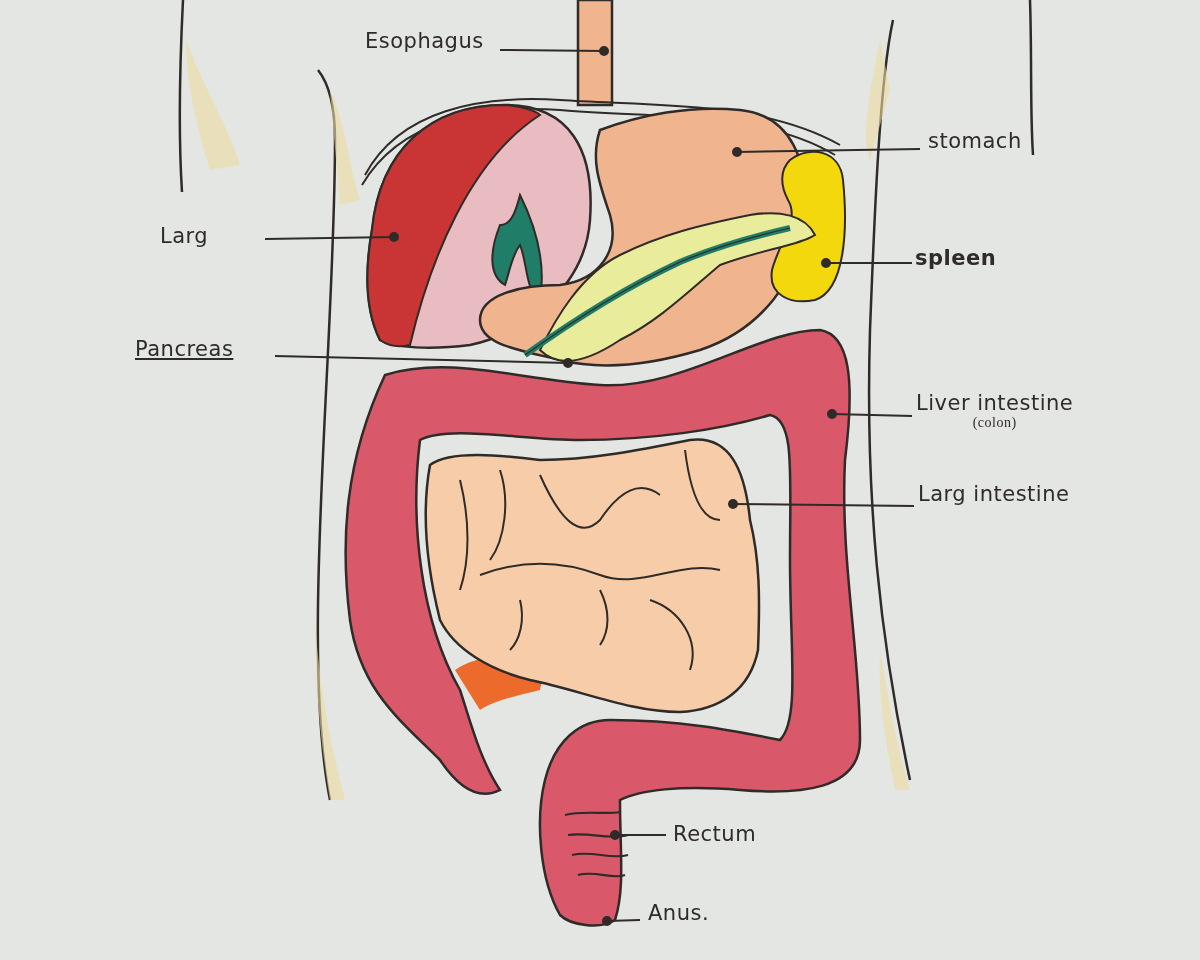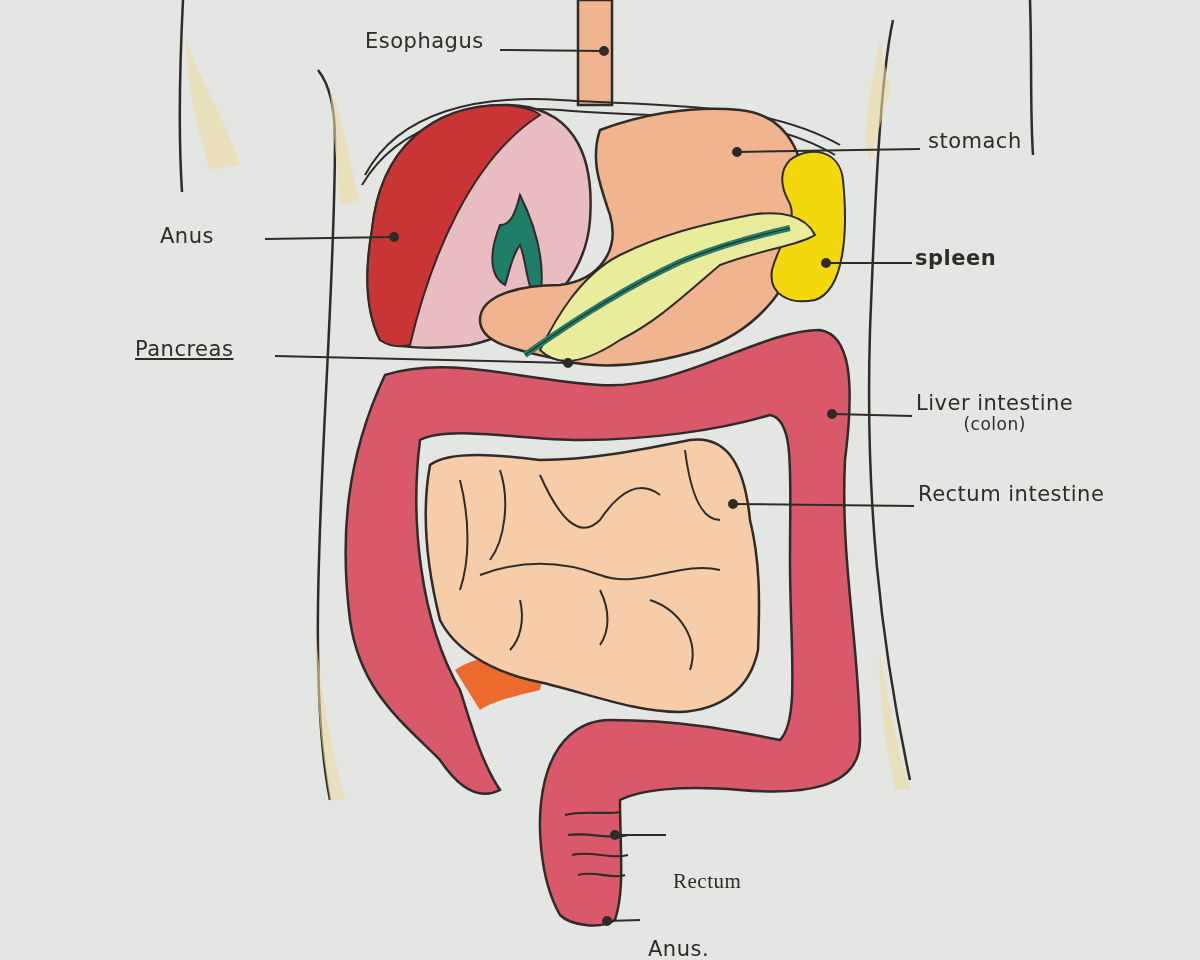--- a/index.html
+++ b/index.html
@@ -12,21 +12,21 @@
     #stage svg { position: absolute; left: 0; top: 0; }
     .label {
       position: absolute;
       font-family: "DejaVu Sans", sans-serif;
       font-size: 21px;
       color: #2f2b28;
       white-space: nowrap;
       letter-spacing: 0.5px;
       line-height: 1.1;
     }
-    .sub { display: block; font-size: 17px; text-align: center; }
+    .sub { display: block; font-size: 14px; text-align: center; font-family: Liberation Serif, serif; }
   </style>
 </head>
 <body>
 
 <div id="stage">
   <svg width="1200" height="960" viewBox="0 0 1200 960">
 
     <g fill="none" stroke="#2f2b28" stroke-width="2.5">
       <path d="M183,0 C180,60 178,130 182,192"></path>
       <path d="M318,70 C330,85 335,110 335,140 C335,350 300,650 330,800"></path>
@@ -117,23 +117,23 @@
         <circle cx="733" cy="504" r="4"></circle>
       <line x1="615" y1="835" x2="666" y2="835"></line>
         <circle cx="615" cy="835" r="4"></circle>
       <line x1="607" y1="921" x2="640" y2="920"></line>
         <circle cx="607" cy="921" r="4"></circle>
     </g>
   </svg>
 
   <div class="label" style="left:365px; top:30px;">Esophagus</div>
   <div class="label" style="left:928px; top:130px;">stomach</div>
-  <div class="label" style="left:160px; top:225px;">Anus</div>
+  <div class="label" style="left:160px; top:225px;">Larg</div>
   <div class="label" style="left:915px; top:247px;font-weight:bold;">spleen</div>
   <div class="label" style="left:135px; top:338px;text-decoration:underline;">Pancreas</div>
   <div class="label" style="left:916px; top:392px;">
     <span>Liver intestine</span>
     <span class="sub">(colon)</span>
   </div>
-  <div class="label" style="left:918px; top:483px;">Rectum intestine</div>
-  <div class="label" style="left:673px; top:870px;font-family:Liberation Serif, serif;">Rectum</div>
-  <div class="label" style="left:648px; top:902px;margin-top:36px;">Anus.</div>
+  <div class="label" style="left:918px; top:483px;">Larg intestine</div>
+  <div class="label" style="left:673px; top:823px;">Rectum</div>
+  <div class="label" style="left:648px; top:902px;">Anus.</div>
 </div>
 
 </body></html>

